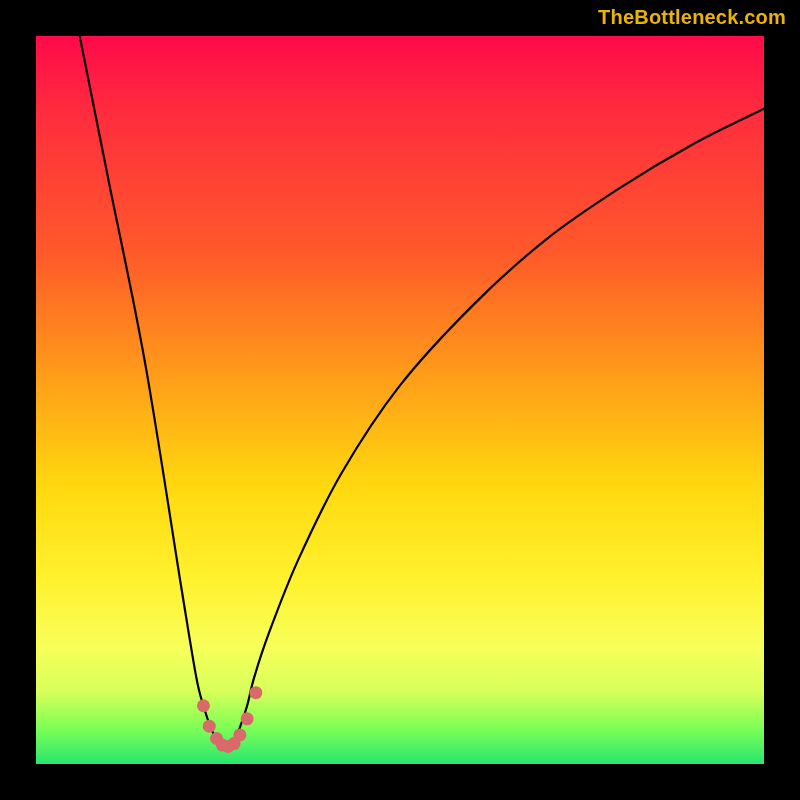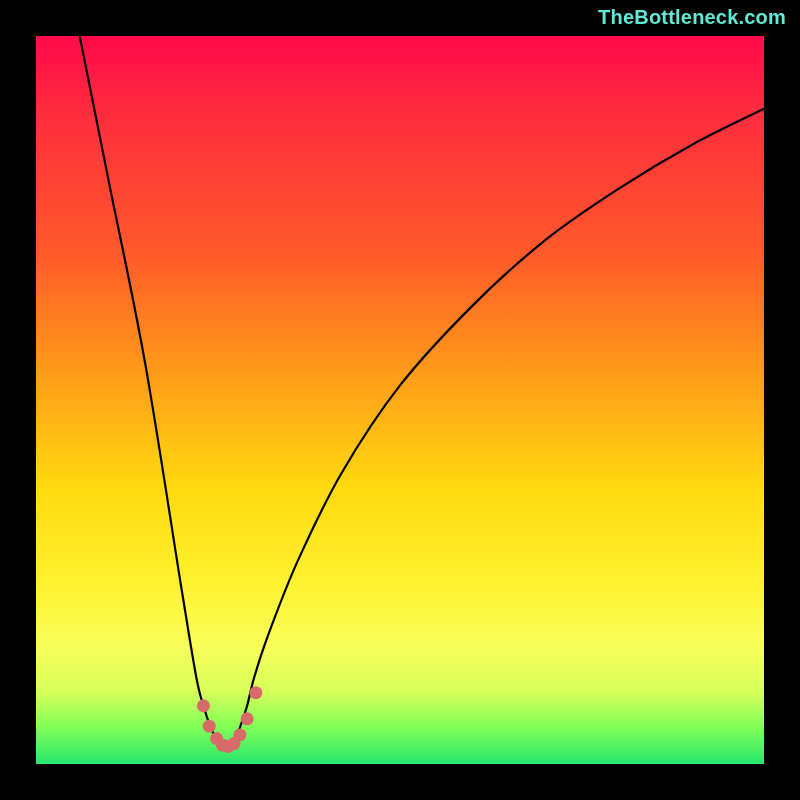--- a/index.html
+++ b/index.html
@@ -38,21 +38,21 @@
       #7fff56 95%,
       #28e66f 100%);
   }
   .watermark {
     position: absolute;
     top: 6px;
     right: 14px;
     font-family: Arial, Helvetica, sans-serif;
     font-size: 20px;
     font-weight: 600;
-    color: #5eead4;
+    color: #eab308;
     letter-spacing: 0.2px;
     user-select: none;
   }
   svg.curve {
     position: absolute;
     left: 0;
     top: 0;
     width: 728px;
     height: 728px;
   }

